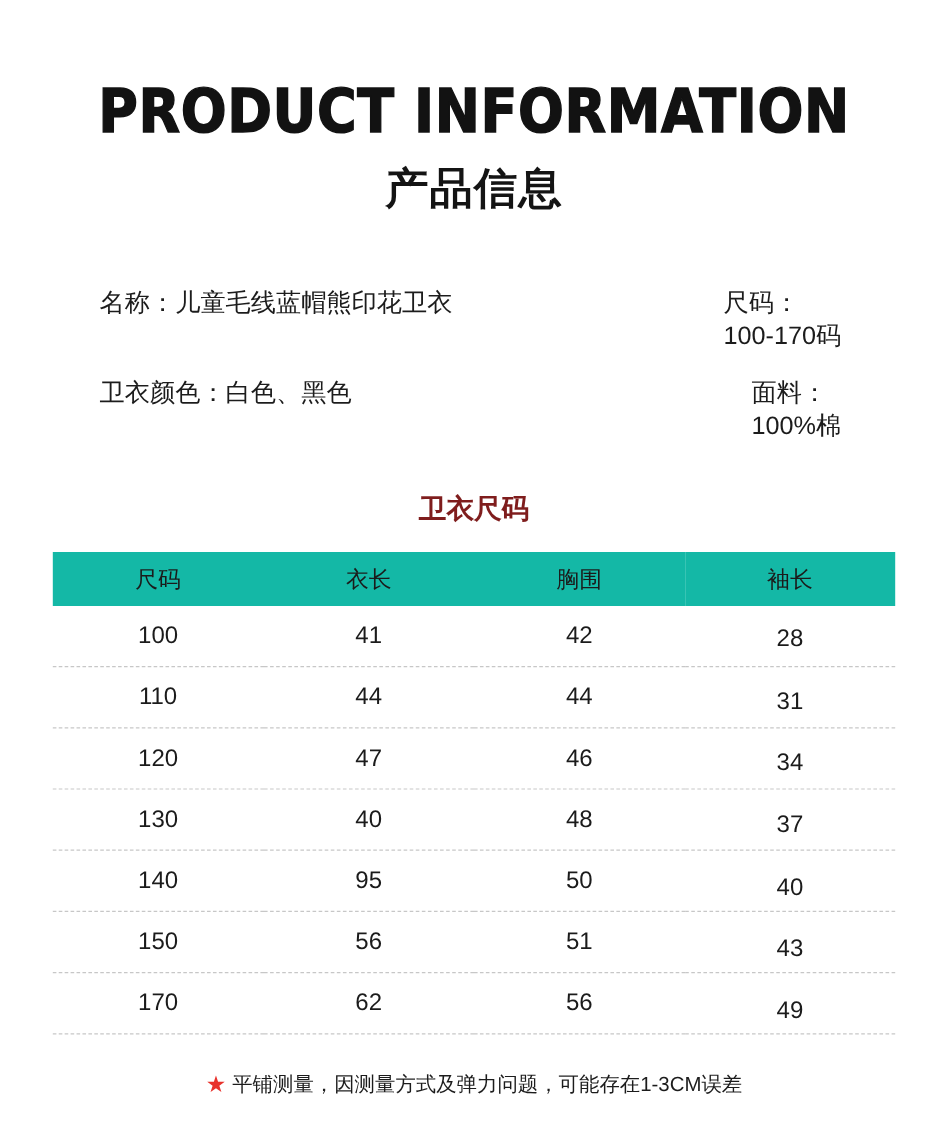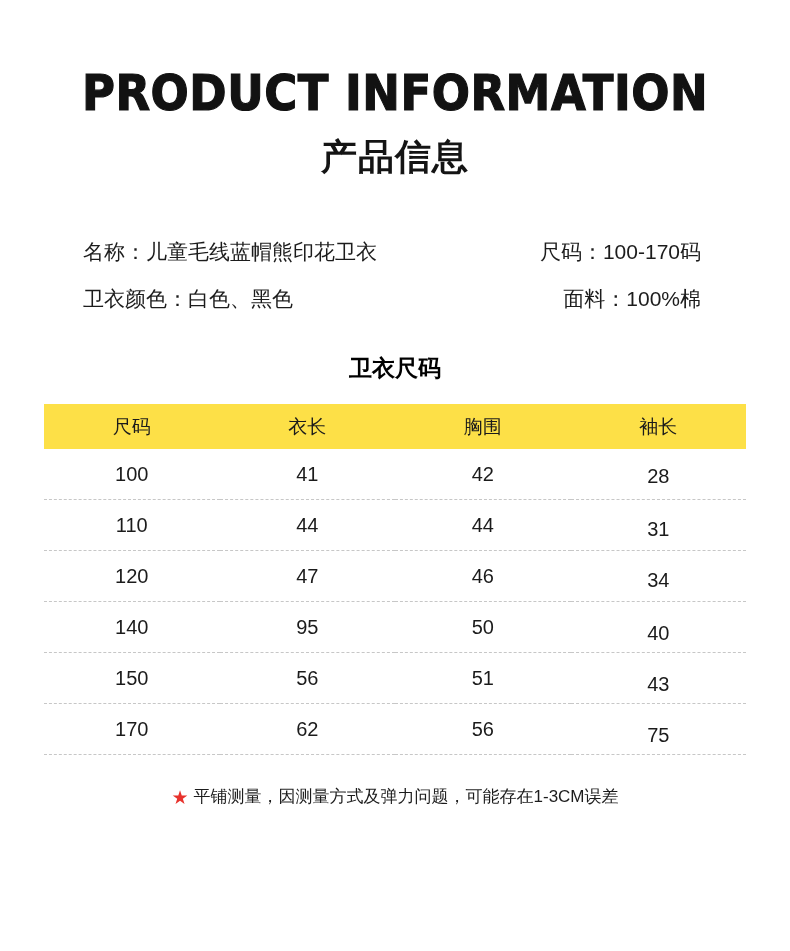--- a/index.html
+++ b/index.html
@@ -60,44 +60,45 @@
     margin-bottom: 19px;
   }
   .info-left {
     display: flex;
     white-space: nowrap;
   }
   .info-right {
     display: flex;
     white-space: nowrap;
     padding-right: 6px;
+    flex-direction: column;
   }
   .info-label {
     font-weight: 400;
   }
   .info-value {
     font-weight: 400;
   }
 
   
   .table-title {
     text-align: center;
     font-size: 23px;
     font-weight: 700;
     margin-top: 40px;
-    color: #000000;
+    color: #7f1d1d;
   }
   table.size-table {
     margin: 20px auto 0 auto;
     width: 702px;
     border-collapse: collapse;
     table-layout: fixed;
   }
   table.size-table thead th {
-    background: #fde047;
+    background: #14b8a6;
     color: #1b1b1b;
     font-size: 19px;
     font-weight: 400;
     height: 43px;
     text-align: center;
     vertical-align: middle;
   }
   table.size-table tbody td {
     height: 48px;
     text-align: center;
@@ -192,36 +193,42 @@
         <td>44</td>
         <td class="cell-nudge-2">31</td>
       </tr>
       <tr>
         <td>120</td>
         <td>47</td>
         <td>46</td>
         <td class="cell-nudge-2">34</td>
       </tr>
       <tr>
+        <td>130</td>
+        <td>40</td>
+        <td>48</td>
+        <td class="cell-nudge-2">37</td>
+      </tr>
+      <tr>
         <td>140</td>
         <td>95</td>
         <td>50</td>
         <td class="cell-nudge-3">40</td>
       </tr>
       <tr>
         <td>150</td>
         <td>56</td>
         <td>51</td>
         <td class="cell-nudge-3">43</td>
       </tr>
       <tr>
         <td>170</td>
         <td>62</td>
         <td>56</td>
-        <td class="cell-nudge-3">75</td>
+        <td class="cell-nudge-3">49</td>
       </tr>
     </tbody>
   </table>
 
   <div class="footnote">
     <span class="star">★</span>
     <span>平铺测量，因测量方式及弹力问题，可能存在1-3CM误差</span>
   </div>
 
 </div>

